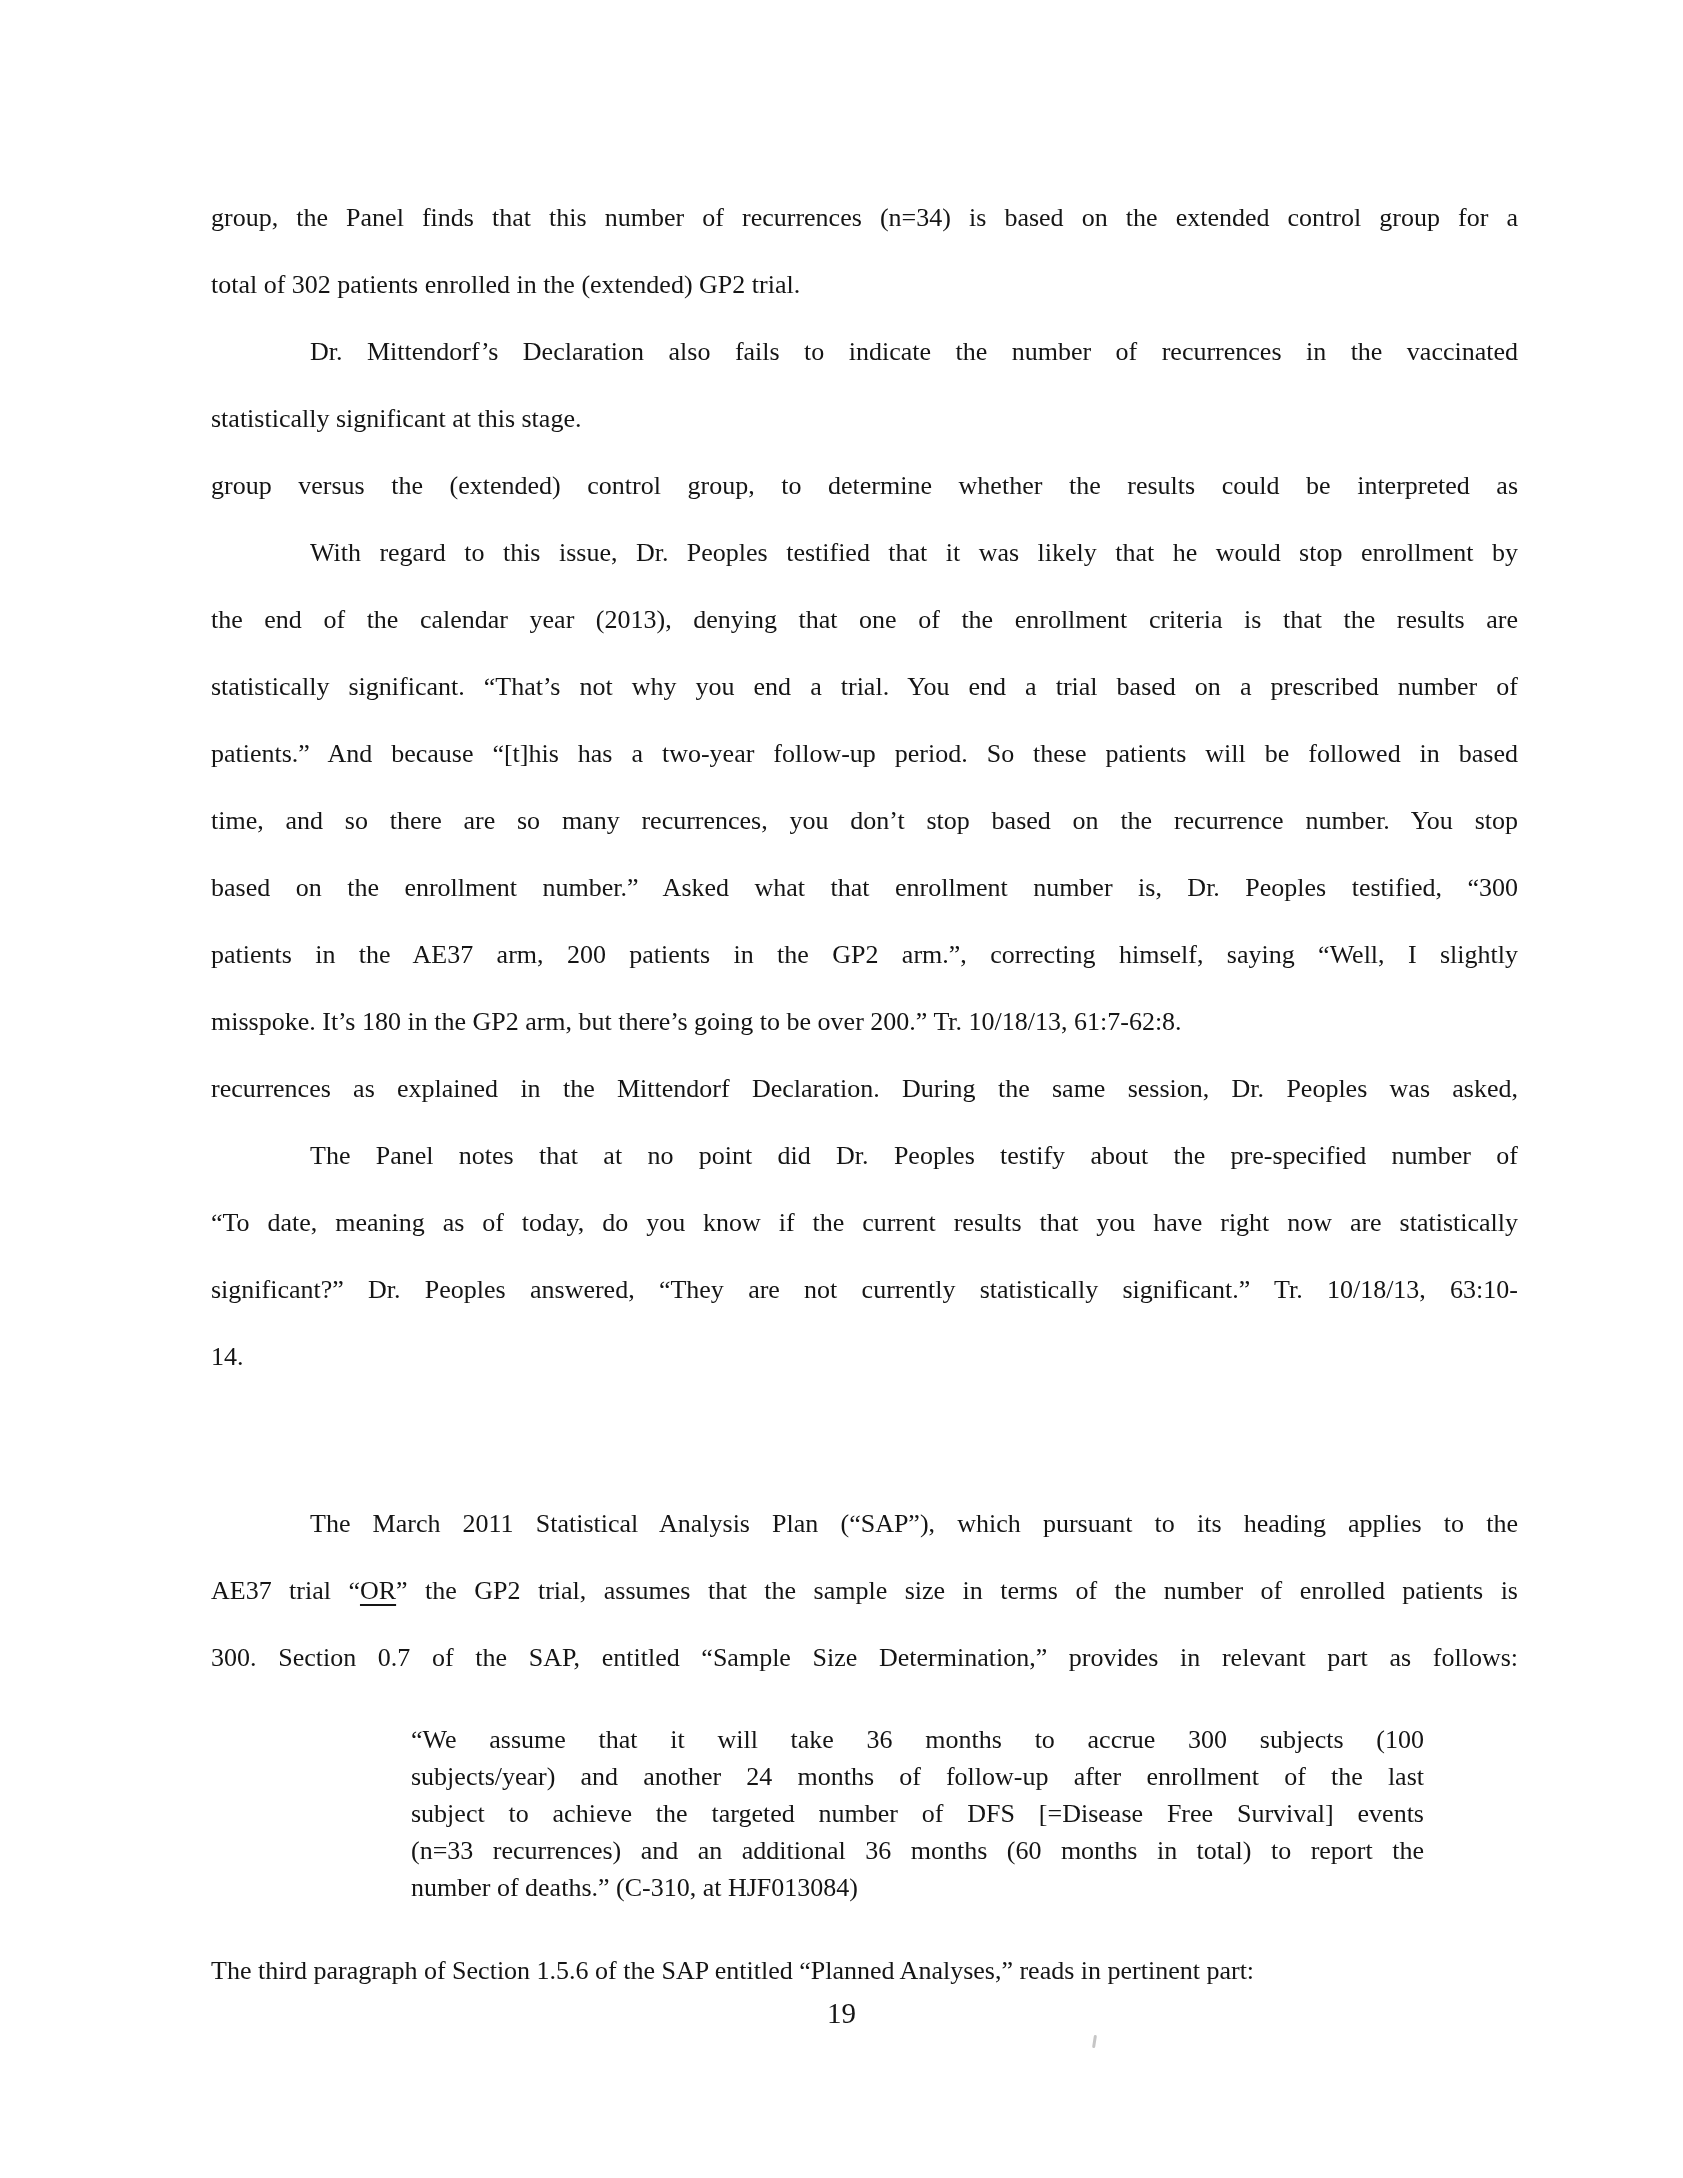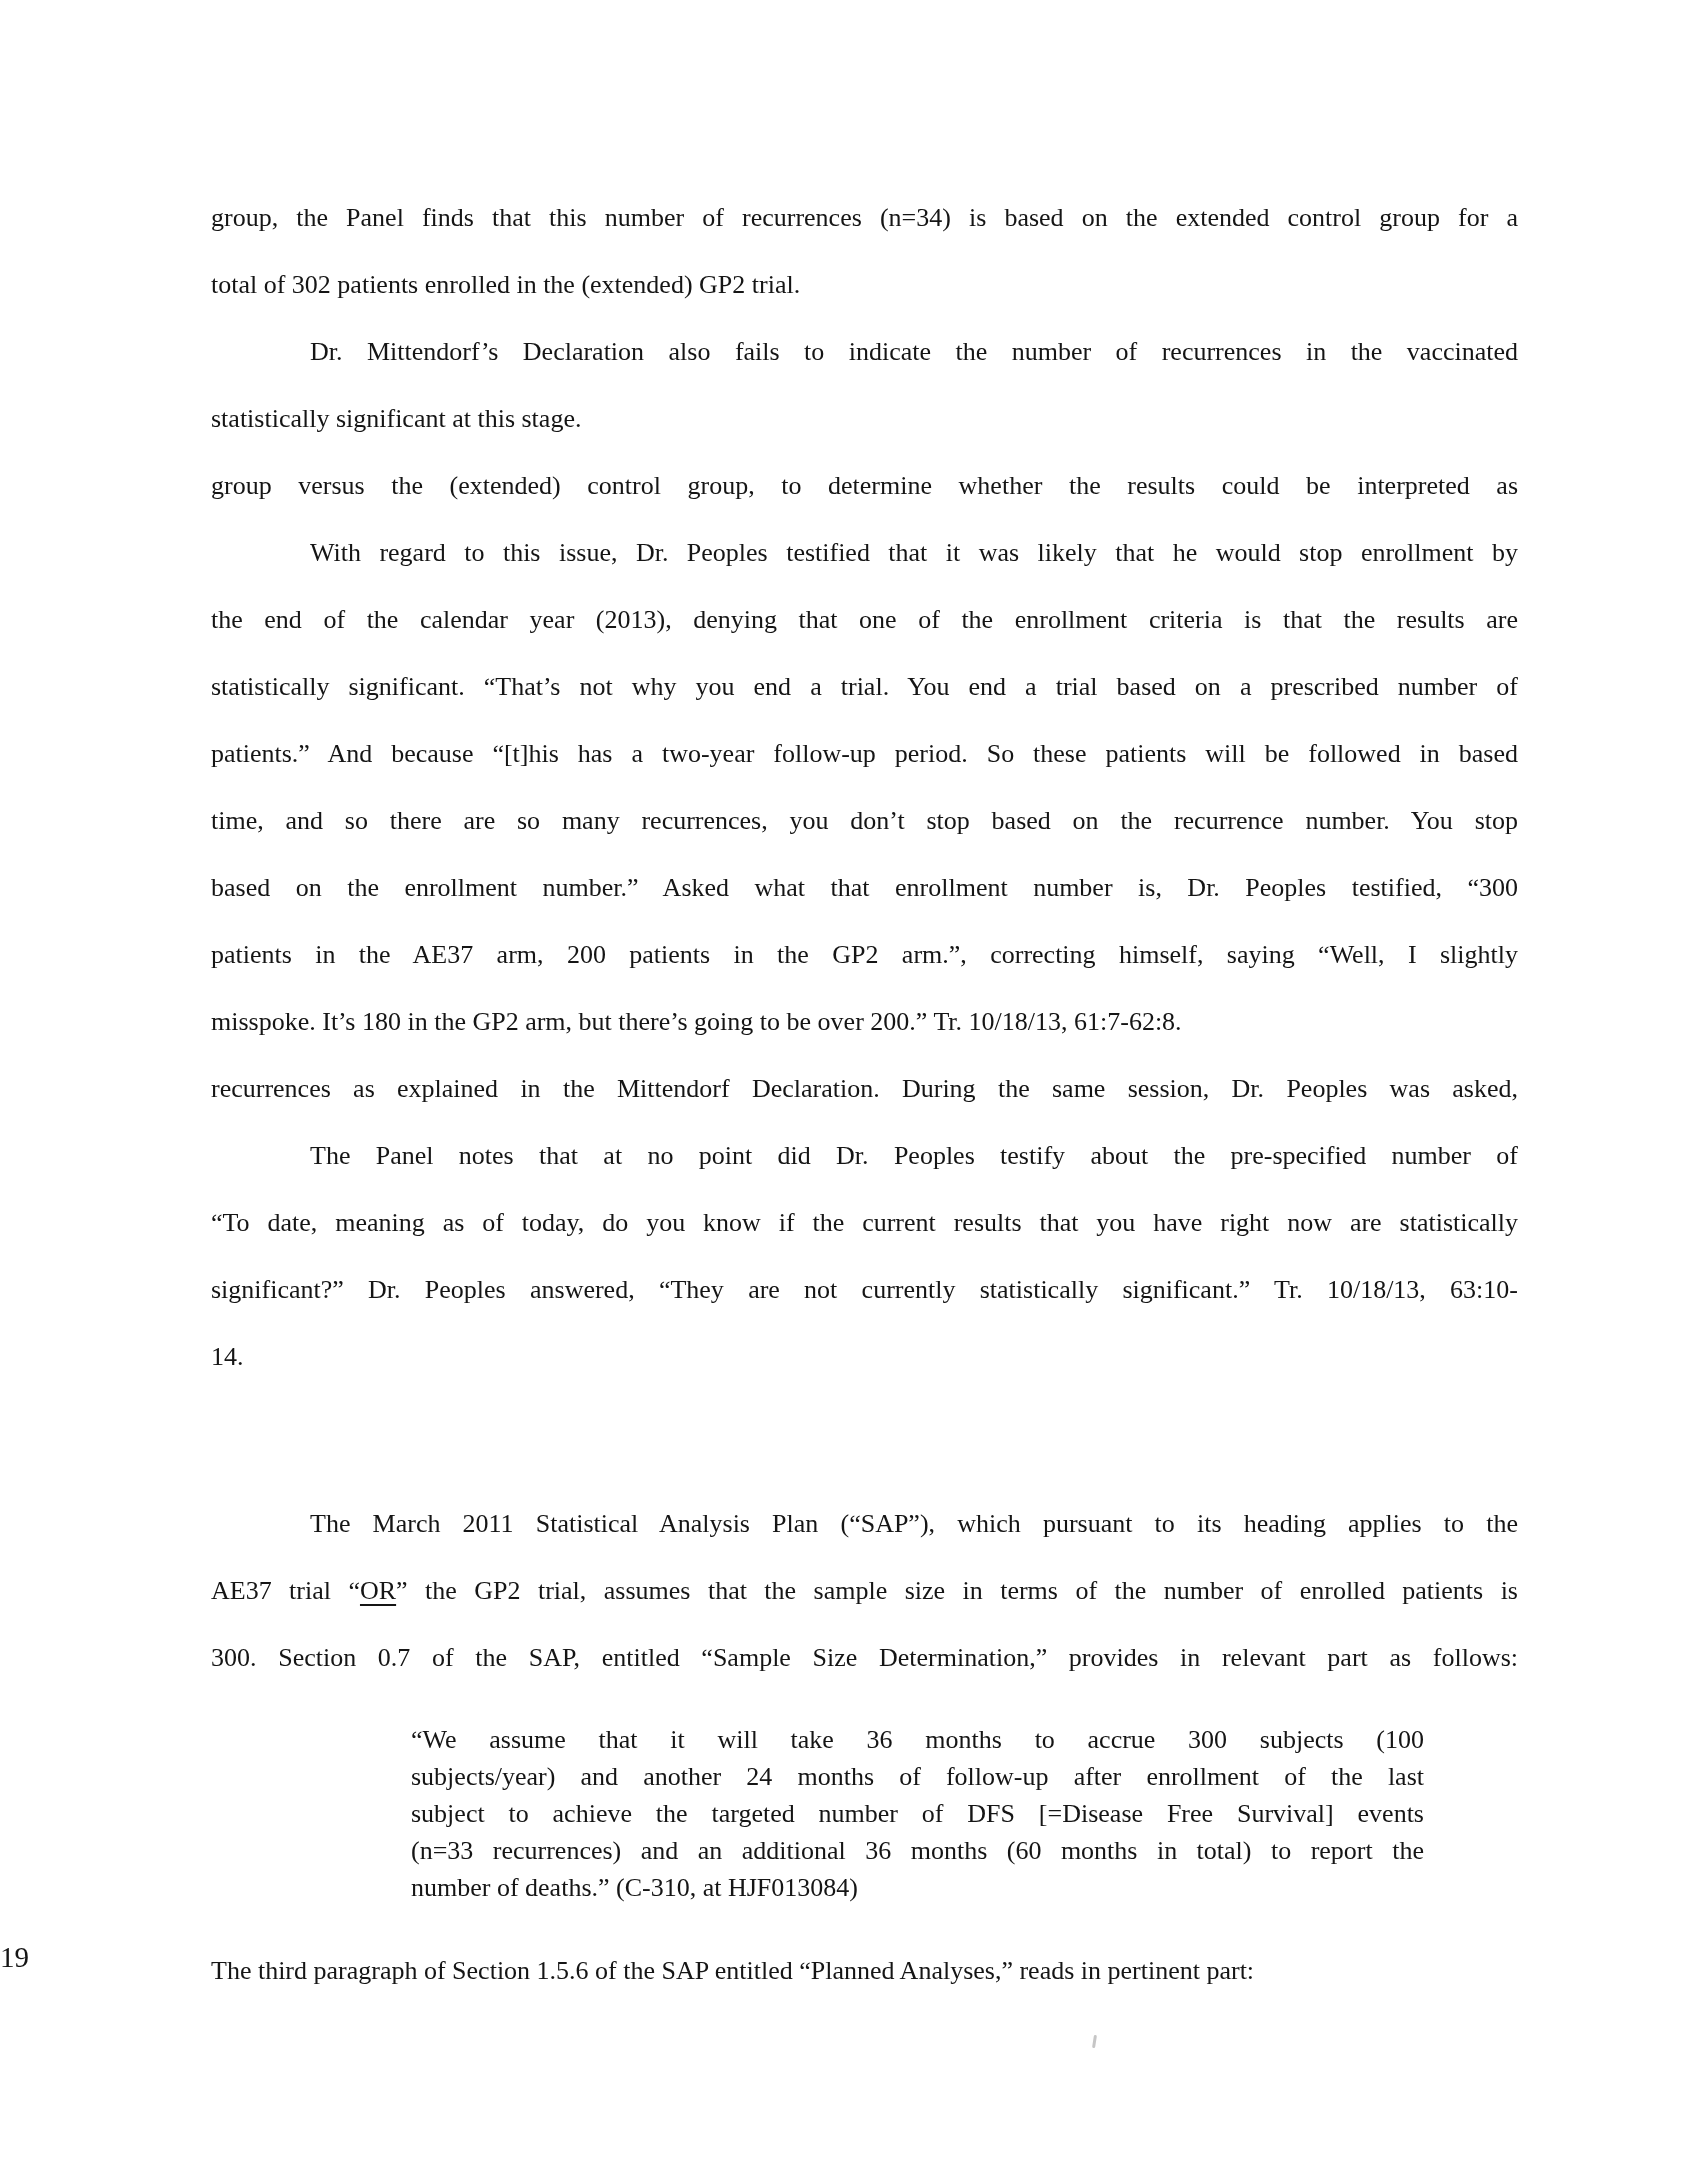--- a/index.html
+++ b/index.html
@@ -50,21 +50,22 @@
     -moz-text-align-last:left;
   }
   .closing{margin-top:31px;}
   .underlined{
     text-decoration:underline;
     text-decoration-thickness:2px;
     text-underline-offset:5px;
   }
   .pageno{
     position:absolute;
-    left:0;right:0;top:1937px;
+    left:0;right:0;top:1993px;
+    text-align:center;
     font-size:29px;
     line-height:40px;
   }
   .artifact-1{
     position:absolute;
     left:1093px;top:2035px;
     width:3px;height:13px;
     background:#c6c6c6;
     transform:rotate(9deg);
     border-radius:2px;

